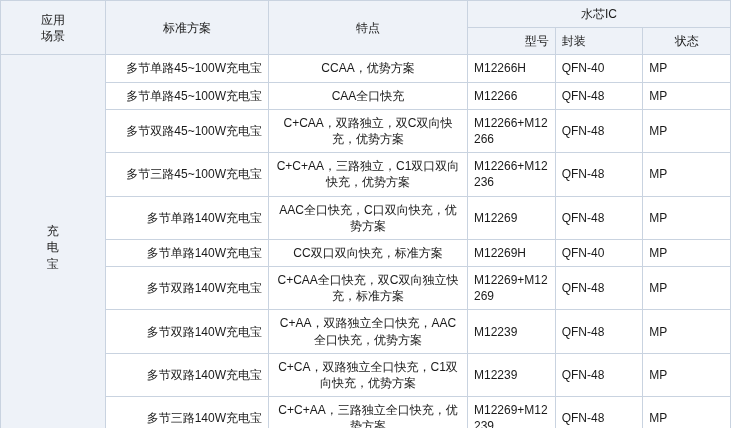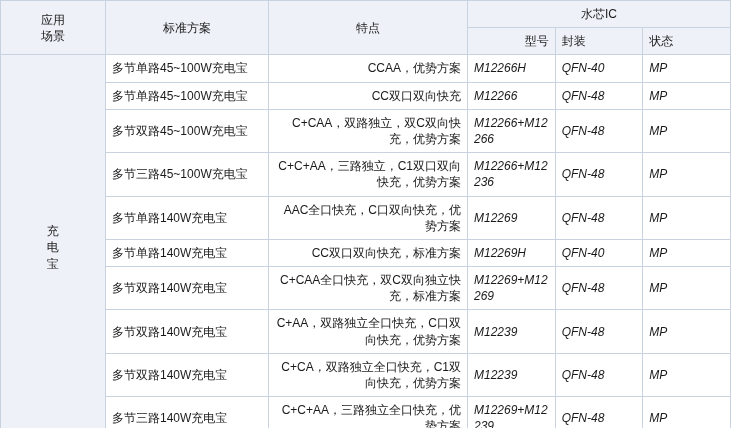--- a/index.html
+++ b/index.html
@@ -49,43 +49,42 @@
   th.model-head {
     width: 103px;
     text-align: right;
   }
   th.package-head {
     width: 62px;
     text-align: left;
   }
   th.status-head {
     width: 48px;
-    text-align: left;
+    text-align: center;
   }
   td.scenario-cell {
     background: #eef2f8;
     text-align: center;
     width: 92px;
     font-size: 13px;
     letter-spacing: 0.5px;
   }
   td.scenario-cell span {
     display: block;
   }
   td.standard-cell {
-    text-align: left;
+    text-align: right;
     white-space: nowrap;
   }
   td.feature-cell {
-    text-align: right;
+    text-align: center;
   }
   td.model-cell, td.package-cell, td.status-cell {
     text-align: left;
     word-break: break-all;
-    font-style: italic;
   }
   .head-stack span {
     display: block;
   }
 </style>
 </head>
 <body>
 
 <table class="spec">
   <thead>
@@ -112,21 +111,21 @@
         <span>宝</span>
       </td>
       <td class="standard-cell">多节单路45~100W充电宝</td>
       <td class="feature-cell">CCAA，优势方案</td>
       <td class="model-cell">M12266H</td>
       <td class="package-cell">QFN-40</td>
       <td class="status-cell">MP</td>
     </tr>
     <tr>
       <td class="standard-cell">多节单路45~100W充电宝</td>
-      <td class="feature-cell">CC双口双向快充</td>
+      <td class="feature-cell">CAA全口快充</td>
       <td class="model-cell">M12266</td>
       <td class="package-cell">QFN-48</td>
       <td class="status-cell">MP</td>
     </tr>
     <tr>
       <td class="standard-cell">多节双路45~100W充电宝</td>
       <td class="feature-cell">C+CAA，双路独立，双C双向快充，优势方案</td>
       <td class="model-cell">M12266+M12266</td>
       <td class="package-cell">QFN-48</td>
       <td class="status-cell">MP</td>
@@ -154,21 +153,21 @@
     </tr>
     <tr>
       <td class="standard-cell">多节双路140W充电宝</td>
       <td class="feature-cell">C+CAA全口快充，双C双向独立快充，标准方案</td>
       <td class="model-cell">M12269+M12269</td>
       <td class="package-cell">QFN-48</td>
       <td class="status-cell">MP</td>
     </tr>
     <tr>
       <td class="standard-cell">多节双路140W充电宝</td>
-      <td class="feature-cell">C+AA，双路独立全口快充，C口双向快充，优势方案</td>
+      <td class="feature-cell">C+AA，双路独立全口快充，AAC全口快充，优势方案</td>
       <td class="model-cell">M12239</td>
       <td class="package-cell">QFN-48</td>
       <td class="status-cell">MP</td>
     </tr>
     <tr>
       <td class="standard-cell">多节双路140W充电宝</td>
       <td class="feature-cell">C+CA，双路独立全口快充，C1双向快充，优势方案</td>
       <td class="model-cell">M12239</td>
       <td class="package-cell">QFN-48</td>
       <td class="status-cell">MP</td>

